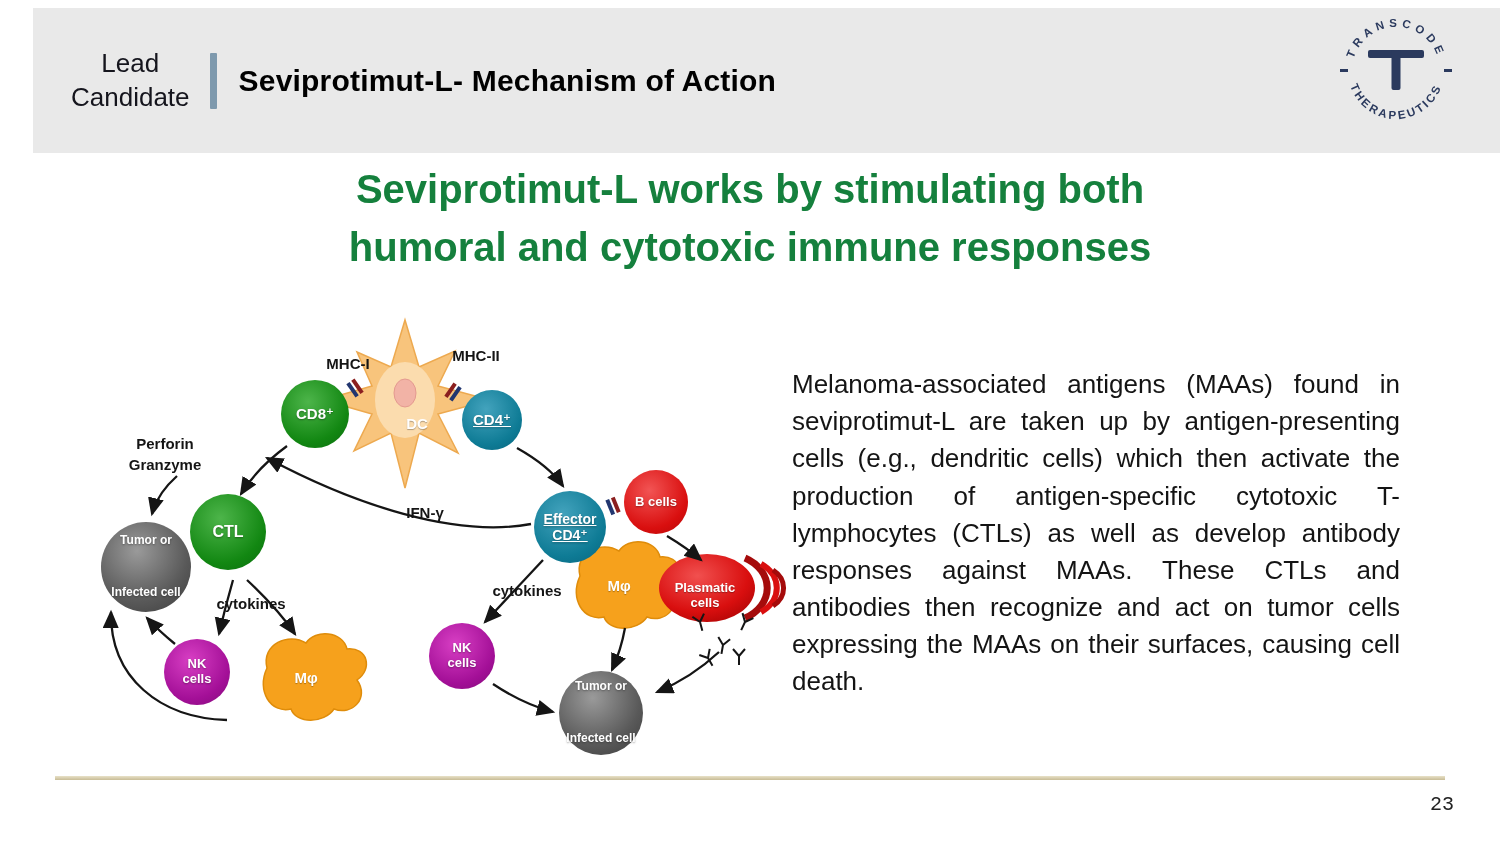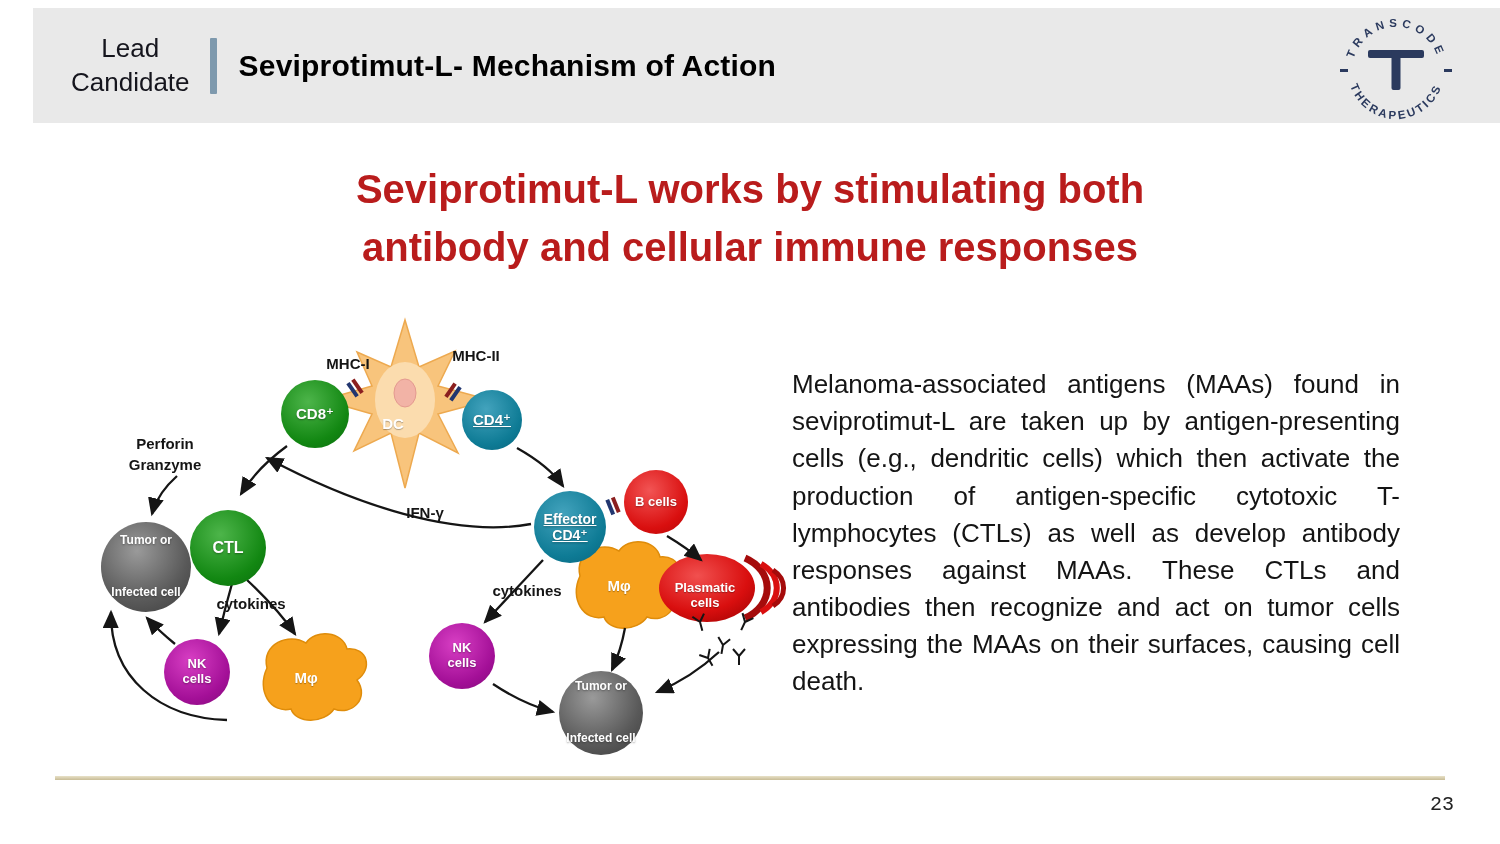--- a/index.html
+++ b/index.html
@@ -1,32 +1,32 @@
 <!DOCTYPE html>
 <html><head>
 <meta charset="utf-8">
 <style>
   html,body{margin:0;padding:0;background:#fff;}
   .slide{position:relative;width:1500px;height:844px;background:#ffffff;
          font-family:"Liberation Sans","DejaVu Sans",sans-serif;overflow:hidden;}
 
   
-  .topbar{position:absolute;left:33px;top:8px;right:0;height:115px;background:#e9e9e9;
+  .topbar{position:absolute;left:33px;top:8px;right:0;height:145px;background:#e9e9e9;
           display:flex;align-items:center;}
   .kicker{margin-left:38px;font-size:26px;color:#15151d;text-align:center;line-height:1.3;}
   .vbar{width:7px;height:56px;background:#7e99ad;margin:0 22px 0 20px;border-radius:1px;}
   .title{font-size:30px;font-weight:bold;color:#000000;margin:0;letter-spacing:.2px;}
   .logo{position:absolute;right:44px;top:3px;width:120px;height:120px;}
   .arctext{fill:#2b3a5e;font-size:11.5px;font-weight:bold;}
   .arctext.top{letter-spacing:4.5px;}
   .arctext.bot{letter-spacing:2.6px;}
 
   
   .heading{position:absolute;left:0;right:0;top:160px;text-align:center;
-           font-size:40px;font-weight:bold;color:#b91c1c;line-height:1.45;}
+           font-size:40px;font-weight:bold;color:#15803d;line-height:1.45;}
 
   
   .diagram{position:absolute;left:55px;top:300px;width:770px;height:475px;}
   .dsvg{position:absolute;left:0;top:0;width:770px;height:475px;}
   .arrow{fill:none;stroke:#151515;stroke-width:2.3;marker-end:url(#ah);}
   .cell{position:absolute;border-radius:50%;display:flex;flex-direction:column;
         align-items:center;justify-content:center;color:#fff;font-weight:bold;
         text-align:center;transform:translate(-50%,-50%);
         text-shadow:0 1px 2px rgba(0,0,0,.35);line-height:1.15;}
   .green{background:radial-gradient(circle at 40% 32%,#4db54a,#128712 65%,#0a6b0d 100%);}
@@ -78,21 +78,21 @@
           <rect x="55.5" y="39" width="9" height="40" rx="2"></rect>
           <rect x="4" y="58" width="8" height="3"></rect>
           <rect x="108" y="58" width="8" height="3"></rect>
         </g>
       </svg>
     </div>
   </header>
 
   <div class="heading">
     <div>Seviprotimut-L works by stimulating both</div>
-    <div>antibody and cellular immune responses</div>
+    <div>humoral and cytotoxic immune responses</div>
   </div>
 
   <div class="diagram">
     <svg class="dsvg" viewBox="0 0 770 475">
       <defs>
         <marker id="ah" markerWidth="9" markerHeight="8" refX="7" refY="3.5" orient="auto">
           <path d="M0,0 L8,3.5 L0,7 Z" fill="#151515"></path>
         </marker>
         <radialGradient id="redg" cx="40%" cy="32%" r="75%">
           <stop offset="0%" stop-color="#f1504f"></stop>
@@ -154,21 +154,21 @@
         <path class="arrow" d="M 570,328 Q 566,350 557,370"></path>
       </g>
     </svg>
 
     <div class="cell green" style="left:260px;top:114px;width:68px;height:68px;font-size:15px;">
         <span>CD8⁺</span>
       </div>
     <div class="cell teal" style="left:437px;top:120px;width:60px;height:60px;font-size:15px;">
         <span>CD4⁺</span>
       </div>
-    <div class="cell green" style="left:173px;top:248px;width:76px;height:76px;font-size:16px;">
+    <div class="cell green" style="left:173px;top:232px;width:76px;height:76px;font-size:16px;">
         <span>CTL</span>
       </div>
     <div class="cell gray" style="left:91px;top:267px;width:90px;height:90px;font-size:12px;">
       <span>Tumor or</span>
       <span>Infected cell</span>
     </div>
     <div class="cell magenta" style="left:142px;top:372px;width:66px;height:66px;font-size:13px;">
       <span>NK</span>
       <span>cells</span>
     </div>
@@ -191,21 +191,21 @@
     <div class="dlabel" style="left:293px;top:63px;">MHC-I</div>
     <div class="dlabel" style="left:421px;top:55px;">MHC-II</div>
     <div class="dlabel" style="left:110px;top:154px;">
       <div>Perforin</div>
       <div>Granzyme</div>
     </div>
     <div class="dlabel" style="left:196px;top:303px;">cytokines</div>
     <div class="dlabel" style="left:370px;top:212px;">IFN-γ</div>
     <div class="dlabel" style="left:472px;top:290px;">cytokines</div>
 
-    <div class="wlabel" style="left:338px;top:124px;font-size:15px;">DC</div>
+    <div class="wlabel" style="left:362px;top:124px;font-size:15px;">DC</div>
     <div class="wlabel" style="left:251px;top:378px;font-size:15px;">Mφ</div>
     <div class="wlabel" style="left:564px;top:286px;font-size:15px;">Mφ</div>
     <div class="wlabel" style="left:650px;top:288px;font-size:13px;margin-top:8px;">
       <div>Plasmatic</div>
       <div>cells</div>
     </div>
   </div>
 
   <div class="bodytext">Melanoma-associated antigens (MAAs) found in seviprotimut-L are taken up by antigen-presenting cells (e.g., dendritic cells) which then activate the production of antigen-specific cytotoxic T-lymphocytes (CTLs) as well as develop antibody responses against MAAs. These CTLs and antibodies then recognize and act on tumor cells expressing the MAAs on their surfaces, causing cell death.</div>
 

